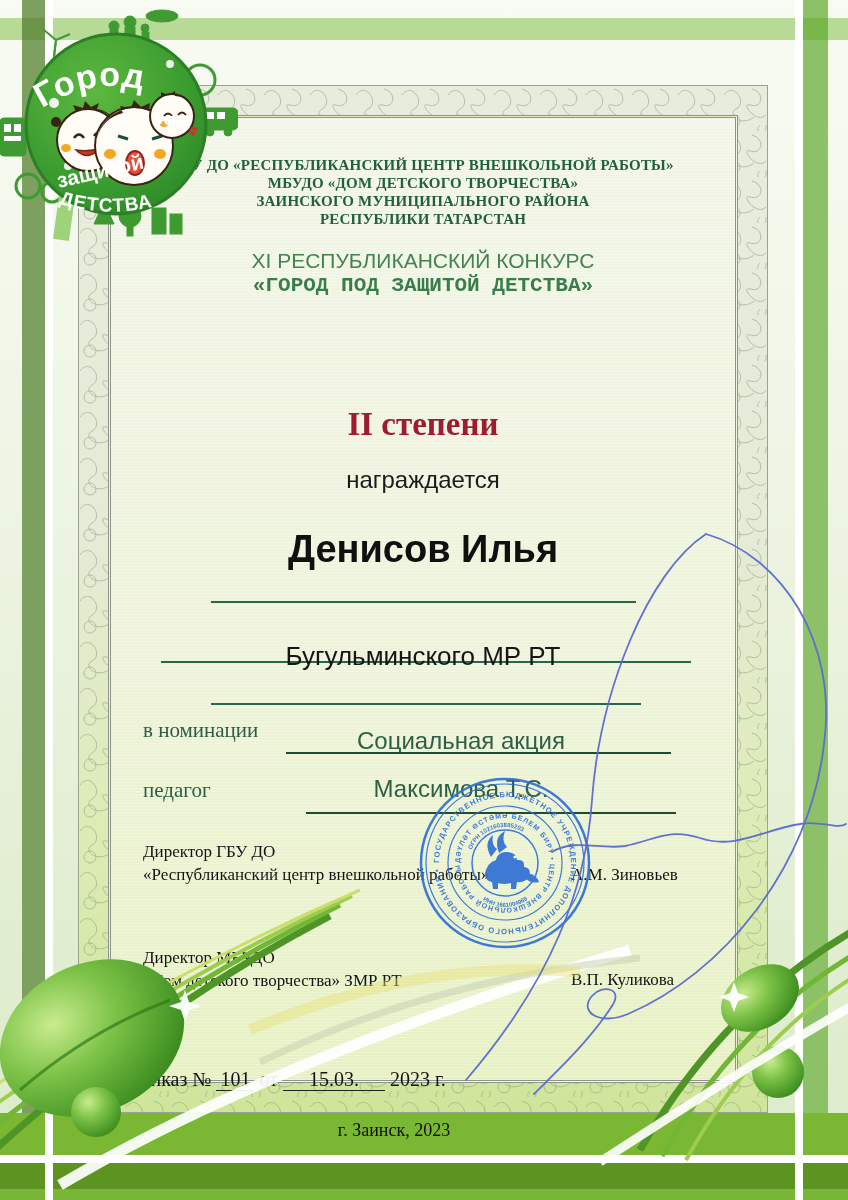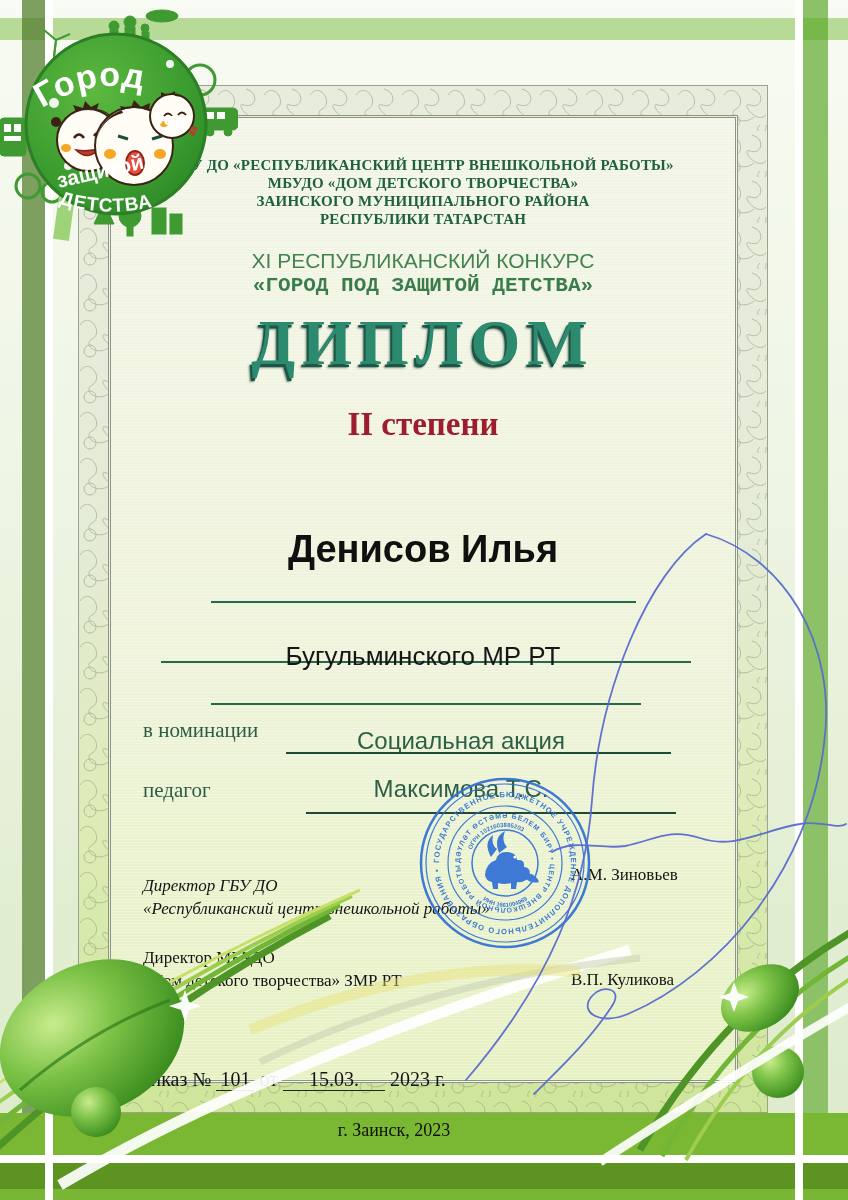--- a/index.html
+++ b/index.html
@@ -91,40 +91,40 @@
         <div>МБУДО «ДОМ ДЕТСКОГО ТВОРЧЕСТВА»</div>
         <div>ЗАИНСКОГО МУНИЦИПАЛЬНОГО РАЙОНА</div>
         <div>РЕСПУБЛИКИ ТАТАРСТАН</div>
       </div>
 
       <div class="ctext konkurs">
         <div>XI РЕСПУБЛИКАНСКИЙ КОНКУРС</div>
         <div class="bold">«ГОРОД ПОД ЗАЩИТОЙ ДЕТСТВА»</div>
       </div>
 
-      <div class="ctext diploma">ДИПЛОМ</div>
       <div class="ctext degree">II степени</div>
+      <div class="ctext awarded">награждается</div>
 
       <div class="ctext name">Денисов Илья</div>
       <div class="uline" style="left:100px;top:483px;width:425px;"></div>
 
       <div class="uline" style="left:50px;top:543px;width:530px;"></div>
 
       <div class="ctext school2">Бугульминского МР РТ</div>
       <div class="uline" style="left:100px;top:585px;width:430px;"></div>
 
       <div class="rowlab" style="top:600px;">в номинации</div>
       <div class="rowval" style="top:597px;margin-top:12px;">Социальная акция</div>
       <div class="uline" style="left:175px;top:634px;width:385px;border-color:#1f4a38;"></div>
 
       <div class="rowlab" style="top:660px;">педагог</div>
       <div class="rowval" style="top:657px;">Максимова Т.С.</div>
       <div class="uline" style="left:195px;top:694px;width:370px;border-color:#1f4a38;"></div>
 
-      <div class="dirblock" style="top:756px;font-style:italic;">
+      <div class="dirblock" style="top:722px;">
         <div>Директор ГБУ ДО</div>
         <div>«Республиканский центр внешкольной работы»</div>
       </div>
       <div class="dirname" style="left:460px;top:747px;">А.М. Зиновьев</div>
 
       <div class="dirblock" style="top:828px;">
         <div>Директор МБУДО</div>
         <div>«Дом детского творчества» ЗМР РТ</div>
       </div>
       <div class="dirname" style="left:460px;top:852px;">В.П. Куликова</div>

